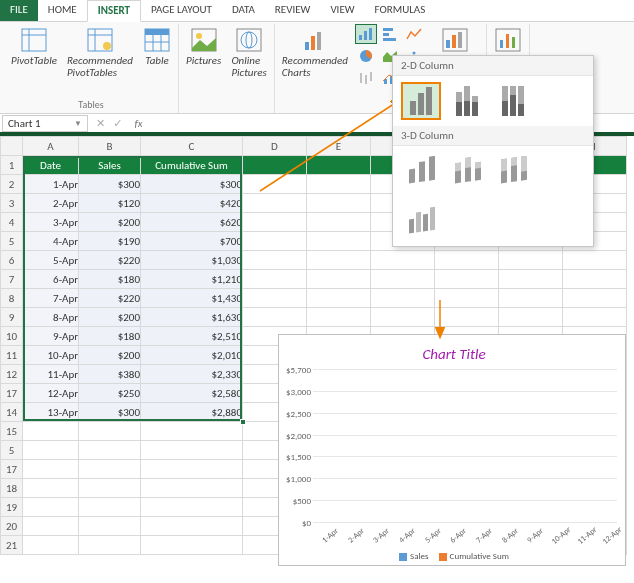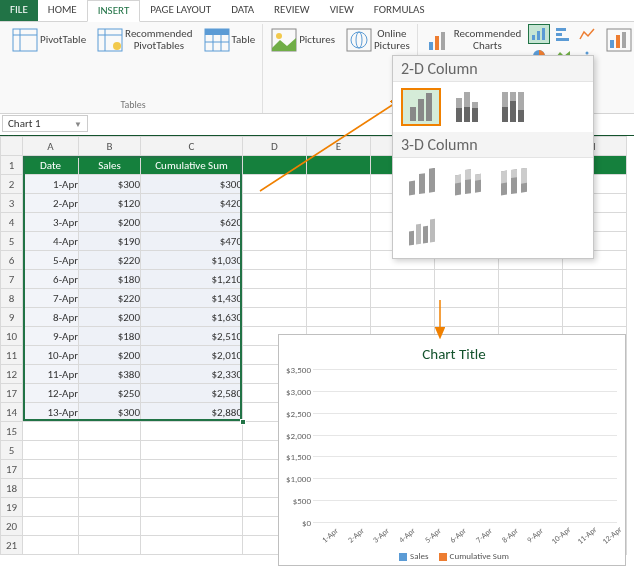--- a/index.html
+++ b/index.html
@@ -2,36 +2,36 @@
 <html><head>
 <meta charset="utf-8">
 <style>
 * { box-sizing: border-box; margin: 0; padding: 0; font-family: "Segoe UI", Calibri, Arial, sans-serif; }
 body { background: #fff; font-size: 11px; color: #333; width: 634px; height: 583px; overflow: hidden; position: relative; }
 
 
 .tabs { display: flex; height: 22px; background: #fff; border-bottom: 1px solid #d4d4d4; }
 .tab { padding: 3px 10px 12px; font-size: 11px; color: #444; cursor: pointer; }
 .tab.file { background: #217346; color: #fff; }
-.tab.active { background: #fff; color: #217346; border: 1px solid #d4d4d4; border-bottom: 1px solid #fff; margin-bottom: -1px; }
+.tab.active { background: #fff; color: #217346; border: 1px solid #d4d4d4; border-bottom: 1px solid #fff; margin-bottom: -1px; font-weight: bold; }
 
 
 .ribbon { display: flex; height: 92px; border-bottom: 1px solid #d4d4d4; background: #f9f9f9; padding: 2px 4px 0; }
 .rgroup { display: flex; flex-direction: column; align-items: center; border-right: 1px solid #e0e0e0; padding: 0 4px; }
 .rgroup .items { display: flex; gap: 4px; flex: 1; align-items: flex-start; }
 .rgroup .lbl { font-size: 10px; color: #777; padding: 1px 0 2px; }
-.rbtn { display: flex; flex-direction: row; align-items: center; gap: 1px; padding: 2px 3px; cursor: pointer; font-size: 11px; color: #444; text-align: center; line-height: 1.1; }
+.rbtn { display: flex; flex-direction: column; align-items: center; gap: 1px; padding: 2px 3px; cursor: pointer; font-size: 11px; color: #444; text-align: left; line-height: 1.1; font-style: italic; }
 .ricon { width: 28px; height: 28px; display: flex; align-items: center; justify-content: center; }
 
 .smallgrid { display: grid; grid-template-columns: repeat(3,22px); grid-template-rows: repeat(3,20px); gap: 2px; }
 .sbtn { width: 22px; height: 20px; border: 1px solid transparent; cursor: pointer; display:flex;align-items:center;justify-content:center;}
 .sbtn.hl { background:#c6e5d4;border-color:#217346; }
 
 
-.fbar { display: flex; height: 22px; border-bottom: 1px solid #14532d; align-items: flex-start; flex-direction: column; }
+.fbar { display: flex; height: 22px; border-bottom: 4px solid #14532d; align-items: center; }
 .namebox { width: 86px; border: 1px solid #ccc; margin: 1px 2px; padding: 1px 5px; font-size: 11px; display:flex;align-items:center;justify-content:space-between;}
 .fx { padding: 0 6px; color:#777; font-style: italic; }
 .fbtns { display:flex; gap:8px; padding:0 6px; color:#aaa;}
 .finput { flex:1; padding:1px 4px; }
 
 
 .gridwrap { position: relative; }
 table.sheet { border-collapse: collapse; table-layout: fixed; }
 table.sheet th, table.sheet td { border: 1px solid #d9d9d9; font-size: 11px; padding: 0; height: 19px; }
 table.sheet th { background: #f3f3f3; color: #555; font-weight: normal; text-align: center; }
@@ -49,33 +49,33 @@
 tr.hrow td { background: #15803d; color: #fff; text-align: center; }
 
 tr.sel td.selc { background: #eef1f7; }
 tr.sel td.selc.colA { background:#f2f4f9;}
 
 .selbox { position:absolute; border:2px solid #217346; pointer-events:none; }
 .selhandle { position:absolute;width:6px;height:6px;background:#217346;border:1px solid #fff; }
 
 
 .dropdown { position:absolute; top:55px; left:392px; width:202px; background:#fff; border:1px solid #c7c7c7; box-shadow:2px 2px 6px rgba(0,0,0,.2); z-index:50;}
-.dropdown .sec { padding:3px 8px; color:#666; background:#f4f4f4; border-bottom:1px solid #e4e4e4; font-size:16px;}
+.dropdown .sec { padding:3px 8px; color:#666; background:#f4f4f4; border-bottom:1px solid #e4e4e4; font-size:11px;}
 .dropdown .row { display:flex; gap:6px; padding:6px 8px; }
 .cicon { width:40px; height:38px; border:1px solid transparent; cursor:pointer; display:flex;align-items:flex-end;justify-content:center;gap:2px;padding:3px;}
 .cicon.sel { border:2px solid #f08000; background:#d5ecd8; }
 .cicon .bar { width:6px; background:#888; }
 .dropdown .more { padding:6px 8px 8px 8px; border-top:1px solid #e4e4e4; cursor:pointer; display:flex;align-items:center;gap:6px; font-size:11px;color:#444;}
 
 
 .arrow { position:absolute; stroke:#f08000; fill:#f08000; z-index:40; pointer-events:none;}
 
 
 .chart { position:absolute; left:278px; top:334px; width:348px; height:232px; background:#fff; border:1px solid #bfbfbf; z-index:30; padding:6px 4px 2px 8px; display:flex;flex-direction:column;}
-.chart .title { text-align:center; font-size:15px; color:#14532d; padding:4px 0 6px;}
+.chart .title { text-align:center; font-size:15px; color:#a21caf; padding:4px 0 6px;font-style:italic;}
 .plot { flex:1; position:relative; margin:0 4px 2px 26px;}
 .plot .ylab { position:absolute; left:-30px; width:28px; text-align:right; font-size:9px; color:#666; transform:translateY(-50%);}
 .plot .grid { position:absolute;left:0;right:0;border-top:1px solid #e6e6e6;}
 .plot .bars { position:absolute;left:0;right:0;bottom:0;top:0;display:flex;align-items:flex-end;}
 .plot .grp { flex:1; display:flex; gap:1px; align-items:flex-end; justify-content:center;}
 .plot .b1 { width:5px; background:#5b9bd5;}
 .plot .b2 { width:5px; background:#ed7d31;}
 .xlabs { display:flex; margin-left:26px; }
 .xlabs span { flex:1; font-size:8px; color:#666; text-align:center; transform:rotate(-40deg) translate(-4px,6px); transform-origin:top; white-space:nowrap;}
 .legend { display:flex; gap:10px; justify-content:center; font-size:9px; color:#555; padding:16px 0 2px;}
@@ -350,21 +350,21 @@
           <td class="colE"></td>
           <td class="colF"></td>
           <td class="colG"></td>
           <td class="colH"></td>
           <td class="colI"></td>
         </tr>
         <tr class="sel">
           <th class="rowh">5</th>
           <td class="colA selc">4-Apr</td>
           <td class="colB selc">$190</td>
-          <td class="colC selc">$470</td>
+          <td class="colC selc">$700</td>
           <td class="colD"></td>
           <td class="colE"></td>
           <td class="colF"></td>
           <td class="colG"></td>
           <td class="colH"></td>
           <td class="colI"></td>
         </tr>
         <tr class="sel">
           <th class="rowh">6</th>
           <td class="colA selc">5-Apr</td>
@@ -653,21 +653,21 @@
       <div class="ylab" style="top:71.42857142857143%">$1,000</div>
       <div class="grid" style="top:57.142857142857146%"></div>
       <div class="ylab" style="top:57.142857142857146%">$1,500</div>
       <div class="grid" style="top:42.85714285714286%"></div>
       <div class="ylab" style="top:42.85714285714286%">$2,000</div>
       <div class="grid" style="top:28.57142857142857%"></div>
       <div class="ylab" style="top:28.57142857142857%">$2,500</div>
       <div class="grid" style="top:14.285714285714292%"></div>
       <div class="ylab" style="top:14.285714285714292%">$3,000</div>
       <div class="grid" style="top:0%"></div>
-      <div class="ylab" style="top:0%">$3,500</div>
+      <div class="ylab" style="top:0%">$5,700</div>
       <div class="bars">
         <div class="grp">
           <div class="b1" style="height:8.571428571428571%"></div>
           <div class="b2" style="height:8.571428571428571%"></div>
         </div>
         <div class="grp">
           <div class="b1" style="height:3.428571428571429%"></div>
           <div class="b2" style="height:12%"></div>
         </div>
         <div class="grp">

